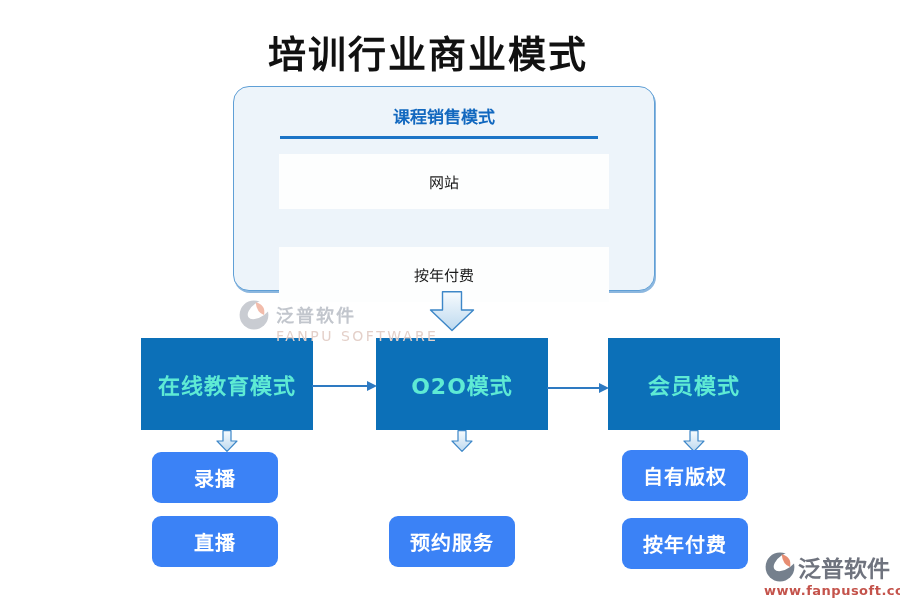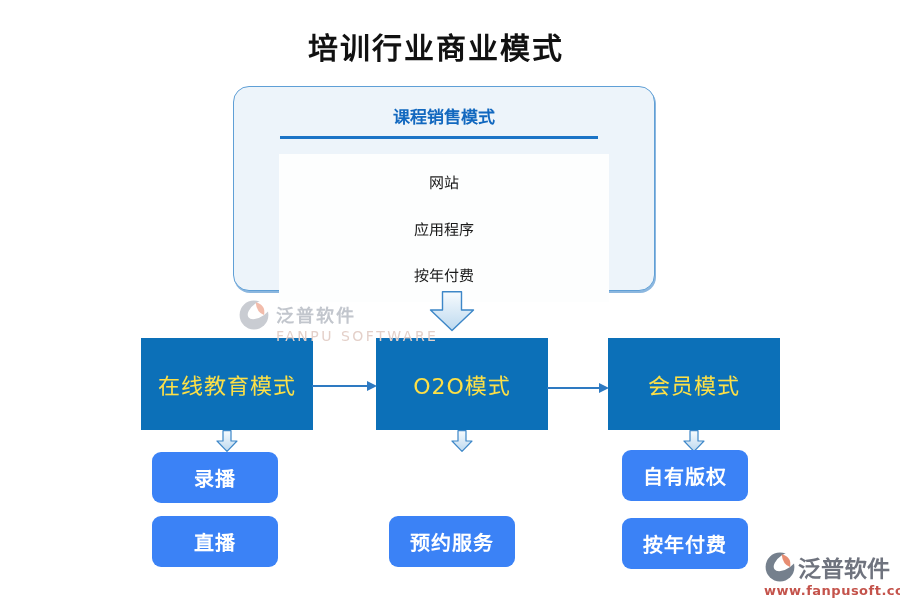--- a/index.html
+++ b/index.html
@@ -6,24 +6,23 @@
   html, body { background: #ffffff; }
   body {
     width: 900px; height: 600px; position: relative; overflow: hidden;
     font-family: "DejaVu Sans", "Liberation Sans", sans-serif;
   }
   .stage { position: absolute; inset: 0; }
 
   
   .title {
     position: absolute; top: 24px; left: 0; width: 856px;
-    text-align: center; font-size: 30px; font-weight: bold; color: #111;
+    text-align: center; font-size: 38px; font-weight: bold; color: #111;
     font-family: "DejaVu Serif", "Liberation Serif", serif;
     letter-spacing: 2px;
-    margin-left: 8px;
   }
 
   
   .panel {
     position: absolute; left: 233px; top: 86px; width: 422px; height: 205px;
     background: #edf4fa; border: 1.5px solid #5f9fd6; border-radius: 16px;
     box-shadow: 1px 2px 0 rgba(46,124,196,0.55);
   }
   .panel-header {
     position: absolute; top: 16px; left: 0; width: 100%;
@@ -38,21 +37,21 @@
     background: #fdfefe; display: flex; align-items: center; justify-content: center;
     font-size: 15px; color: #1a1a1a;
   }
   .panel-row.r0 { top: 67px; }
   .panel-row.r1 { top: 114px; }
   .panel-row.r2 { top: 160px; }
 
   
   .node {
     position: absolute; top: 338px; width: 172px; height: 92px;
-    background: #0c70b8; color: #fde047; font-size: 22px; font-weight: normal;
+    background: #0c70b8; color: #5eead4; font-size: 22px; font-weight: bold;
     display: flex; align-items: center; justify-content: center;
     letter-spacing: 1px;
   }
   .node.n0 { left: 141px; }
   .node.n1 { left: 376px; }
   .node.n2 { left: 608px; }
 
   
   .leaf {
     position: absolute; width: 126px; height: 51px;
@@ -116,21 +115,20 @@
       </linearGradient>
     </defs>
   </svg>
 
   <h1 class="title">培训行业商业模式</h1>
 
   <div class="panel">
     <div class="panel-header">课程销售模式</div>
     <div class="panel-divider"></div>
     <div class="panel-row r0">网站</div>
-    <div class="panel-row r1">应用程序</div>
     <div class="panel-row r2">按年付费</div>
   </div>
 
   <svg class="big-arrow" width="46" height="41" viewBox="0 0 46 41">
     <path d="M13.5 0.8 H32.5 V19 H44.5 L23 39.5 L1.5 19 H13.5 Z" fill="url(#arrowGrad)" stroke="#3d87c8" stroke-width="1.4" stroke-linejoin="round"></path>
   </svg>
 
   <div class="node n0">在线教育模式</div>
   <div class="node n1">O2O模式</div>
   <div class="node n2">会员模式</div>

